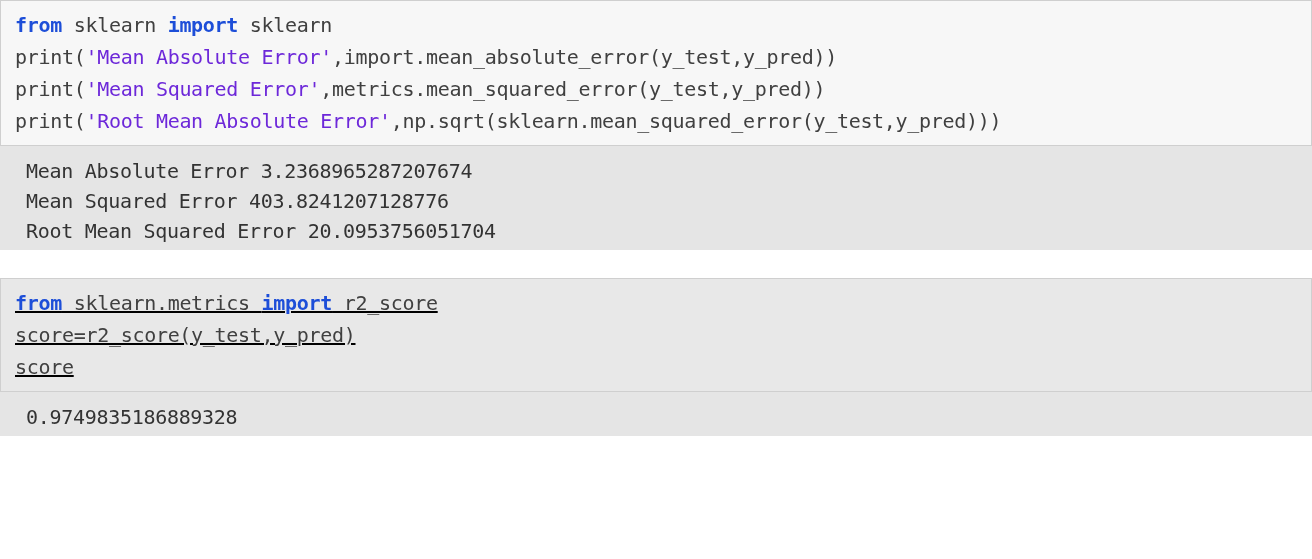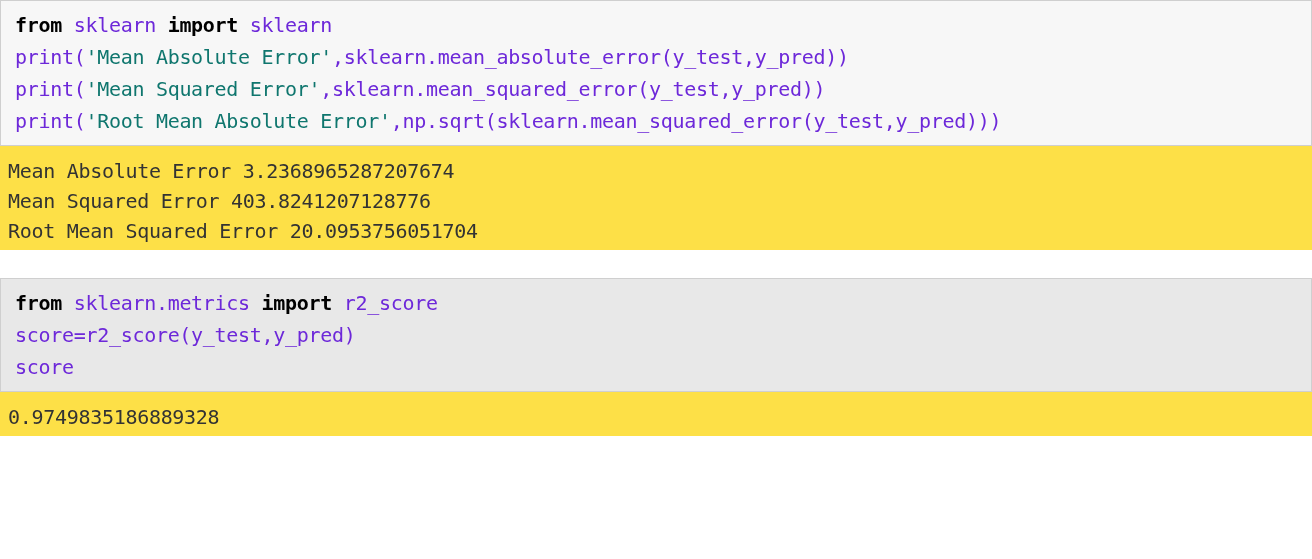--- a/index.html
+++ b/index.html
@@ -14,39 +14,40 @@
     }
     .code-cell {
       background: #f7f7f7;
       border: 1px solid #cfcfcf;
       padding: 8px 10px 8px 14px;
       line-height: 1.6;
       white-space: pre;
     }
     .selected {
       background: #e8e8e8;
+      text-decoration: underline;
     }
     .output {
-      background: #fde047;
-      padding: 10px 0 4px 8px;
+      background: #e5e5e5;
+      padding: 10px 0 4px 26px;
       line-height: 1.5;
       white-space: pre;
       color: #333333;
     }
-    .kw-green { color: #000000; font-weight: bold; }
-    .str { color: #0f766e; }
-    .default { color: #6d28d9; }
+    .kw-green { color: #1d4ed8; font-weight: bold; }
+    .str { color: #6d28d9; }
+    .default { color: #404040; }
     .cell-gap { height: 28px; }
   </style>
 </head>
 <body>
 
 <div class="code-cell"><span class="kw-green">from</span><span class="default"> sklearn </span><span class="kw-green">import</span><span class="default"> sklearn</span>
-<span class="default">print(</span><span class="str">'Mean Absolute Error'</span><span class="default">,sklearn.mean_absolute_error(y_test,y_pred))</span>
-<span class="default">print(</span><span class="str">'Mean Squared Error'</span><span class="default">,sklearn.mean_squared_error(y_test,y_pred))</span>
+<span class="default">print(</span><span class="str">'Mean Absolute Error'</span><span class="default">,import.mean_absolute_error(y_test,y_pred))</span>
+<span class="default">print(</span><span class="str">'Mean Squared Error'</span><span class="default">,metrics.mean_squared_error(y_test,y_pred))</span>
 <span class="default">print(</span><span class="str">'Root Mean Absolute Error'</span><span class="default">,np.sqrt(sklearn.mean_squared_error(y_test,y_pred)))</span></div>
 
 <div class="output"><span>Mean Absolute Error 3.2368965287207674</span>
 <span>Mean Squared Error 403.8241207128776</span>
 <span>Root Mean Squared Error 20.0953756051704</span></div>
 
 <div class="cell-gap"></div>
 
 <div class="code-cell selected"><span class="kw-green">from</span><span class="default"> sklearn.metrics </span><span class="kw-green">import</span><span class="default"> r2_score</span>
 <span class="default">score=r2_score(y_test,y_pred)</span>

